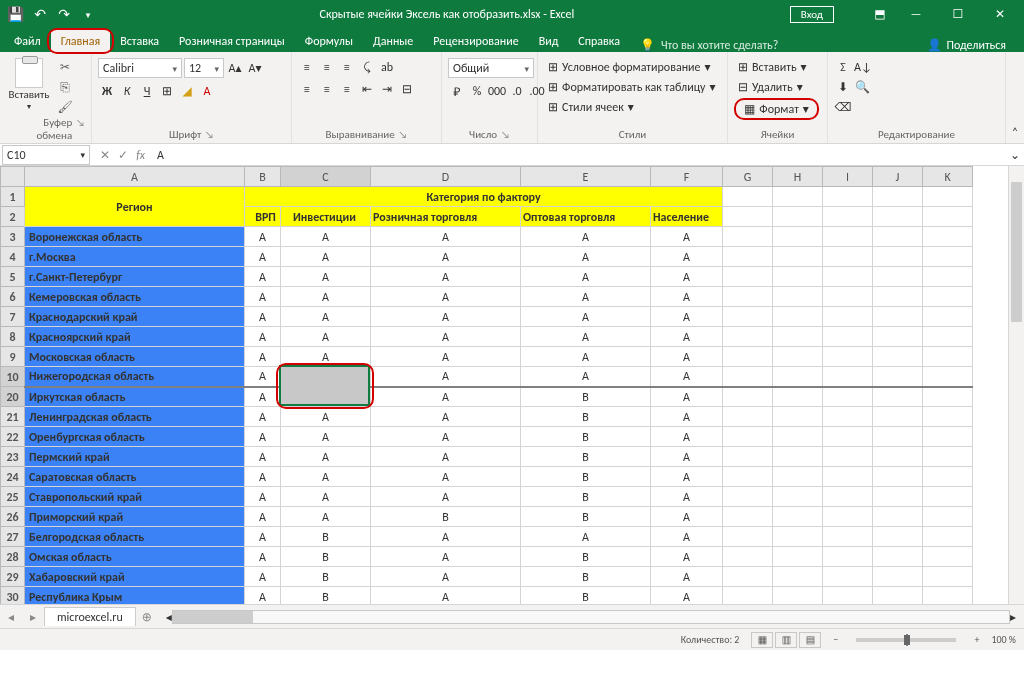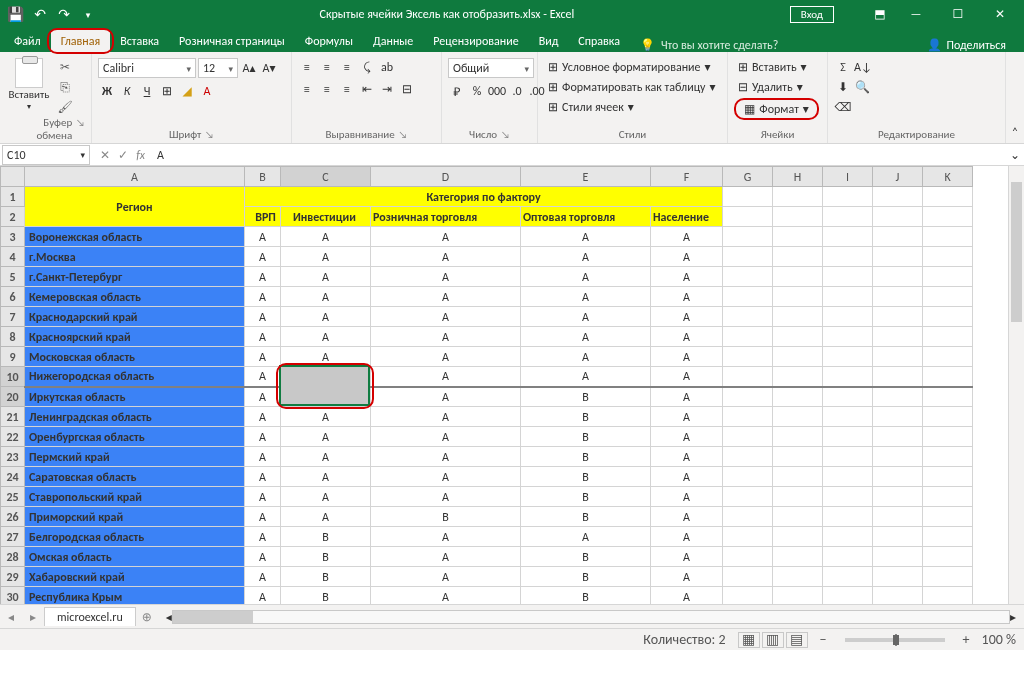--- a/index.html
+++ b/index.html
@@ -54,21 +54,21 @@
 .hidden-edge td{border-top:2px solid #808080;}
 .sel-range{position:absolute;border:2px solid #107c41;pointer-events:none;}
 .sel-fill{position:absolute;background:#c8c8c8;pointer-events:none;}
 .red-oval{position:absolute;border:2px solid #d40000;border-radius:10px;pointer-events:none;}
 .sheet-tabs{height:24px;display:flex;align-items:center;border-top:1px solid #d6d6d6;background:#f3f2f1;}
 .stbtn{width:22px;text-align:center;color:#888;}
 .stab{background:#fff;border:1px solid #ccc;border-bottom:none;padding:2px 12px;font-size:12px;}
 .hscroll{flex:1;margin:0 8px;display:flex;align-items:center;}
 .htrack{flex:1;height:14px;border:1px solid #c8c8c8;background:#f8f8f8;position:relative;}
 .hthumb{position:absolute;left:0;top:0;bottom:0;width:80px;background:#cdcdcd;}
-.status{height:22px;background:#f3f2f1;border-top:1px solid #d6d6d6;display:flex;align-items:center;padding:0 8px;font-size:14px;color:#555;gap:12px;}
+.status{height:22px;background:#f3f2f1;border-top:1px solid #d6d6d6;display:flex;align-items:center;padding:0 8px;font-size:10px;color:#555;gap:12px;}
 .status .fill{flex:1;}
 .view-btns{display:flex;gap:2px;}
 .view-btns span{width:22px;height:16px;border:1px solid #c8c8c8;display:flex;align-items:center;justify-content:center;}
 .zoom-slider{width:100px;height:4px;background:#cdcdcd;position:relative;margin:0 6px;}
 .zoom-slider::before{content:"";position:absolute;left:50%;top:-4px;width:2px;height:12px;background:#888;}
 .zoom-thumb{position:absolute;left:48px;top:-3px;width:6px;height:10px;background:#666;}
 </style>
 </head>
 <body>
 
@@ -125,21 +125,21 @@
     </div>
     <div class="rlabel">
         <span>Буфер обмена</span>
         <span class="diag">↘</span>
       </div>
   </div>
 
   <div class="rgroup" style="width:200px;">
     <div class="rbody" style="flex-direction:column;gap:4px;">
       <div class="row">
-        <div class="combo" style="width:98px;align-items:center;">
+        <div class="combo" style="width:84px;align-items:center;">
             <span>Calibri</span>
             <span class="dd">▾</span>
           </div>
         <div class="combo" style="width:40px;">
             <span>12</span>
             <span class="dd">▾</span>
           </div>
         <div class="sq">A▴</div>
         <div class="sq">A▾</div>
       </div>

